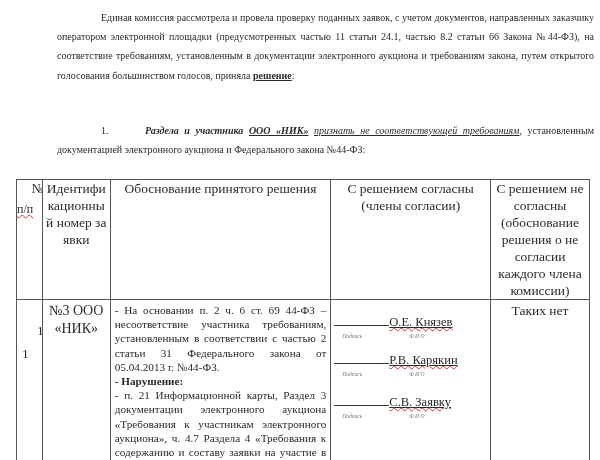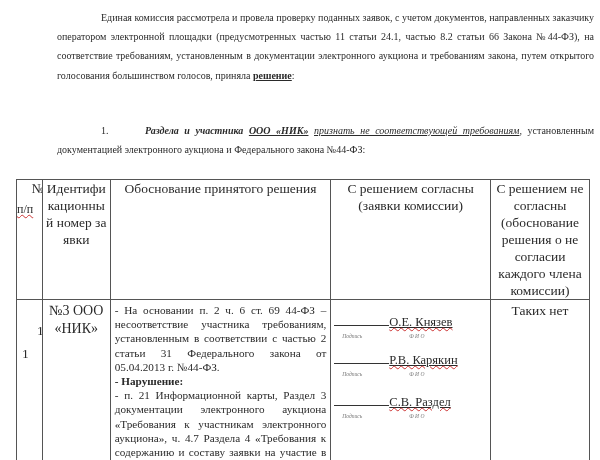--- a/index.html
+++ b/index.html
@@ -79,21 +79,21 @@
       <col class="c5">
   </colgroup>
   <tbody>
       <tr class="hdr">
     <th class="cut">
       <span class="no">№</span>
       <span class="pp">п/п</span>
     </th>
     <th style="word-break:break-all;">Идентификационный номер заявки</th>
     <th>Обоснование принятого решения</th>
-    <th>С решением согласны (заявки комиссии)</th>
+    <th>С решением согласны (члены согласии)</th>
     <th>С решением не согласны (обоснование решения о не согласии каждого члена комиссии)</th>
   </tr>
   <tr class="row1">
     <td class="rownum">
       <span class="n1">1</span>
       <span class="n2">1</span>
     </td>
     <td class="app-id">№3 ООО «НИК»</td>
     <td class="reason">
       <p>- На основании п. 2 ч. 6 ст. 69 44-ФЗ – несоответствие участника требованиям, установленным в соответствии с частью 2 статьи 31 Федерального закона от 05.04.2013 г. №44-ФЗ.</p>
@@ -106,21 +106,21 @@
         <span class="line"></span><span class="wavy">О.Е. Князев</span>
         <span class="sub l">Подпись</span>
         <span class="sub r">Ф И О</span>
       </div>
       <div class="sig" style="top:52px;">
         <span class="line"></span><span class="wavy">Р.В. Карякин</span>
         <span class="sub l">Подпись</span>
         <span class="sub r">Ф И О</span>
       </div>
       <div class="sig" style="top:94px;">
-        <span class="line"></span><span class="wavy">С.В. Раздел</span>
+        <span class="line"></span><span class="wavy">С.В. Заявку</span>
         <span class="sub l">Подпись</span>
         <span class="sub r">Ф И О</span>
       </div>
     </td>
     <td class="dissent">Таких нет</td>
   </tr>
 </tbody>
   </table>
 
 </body></html>

